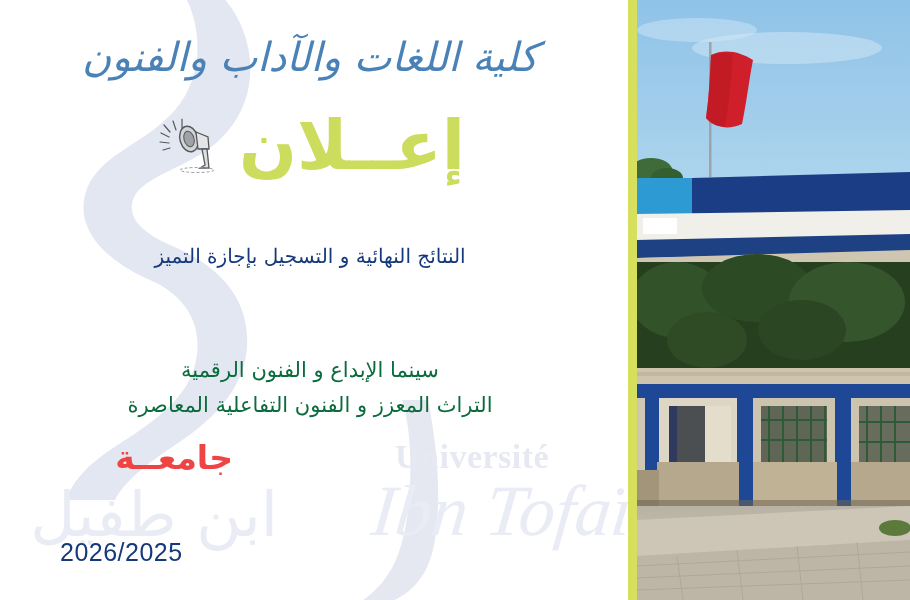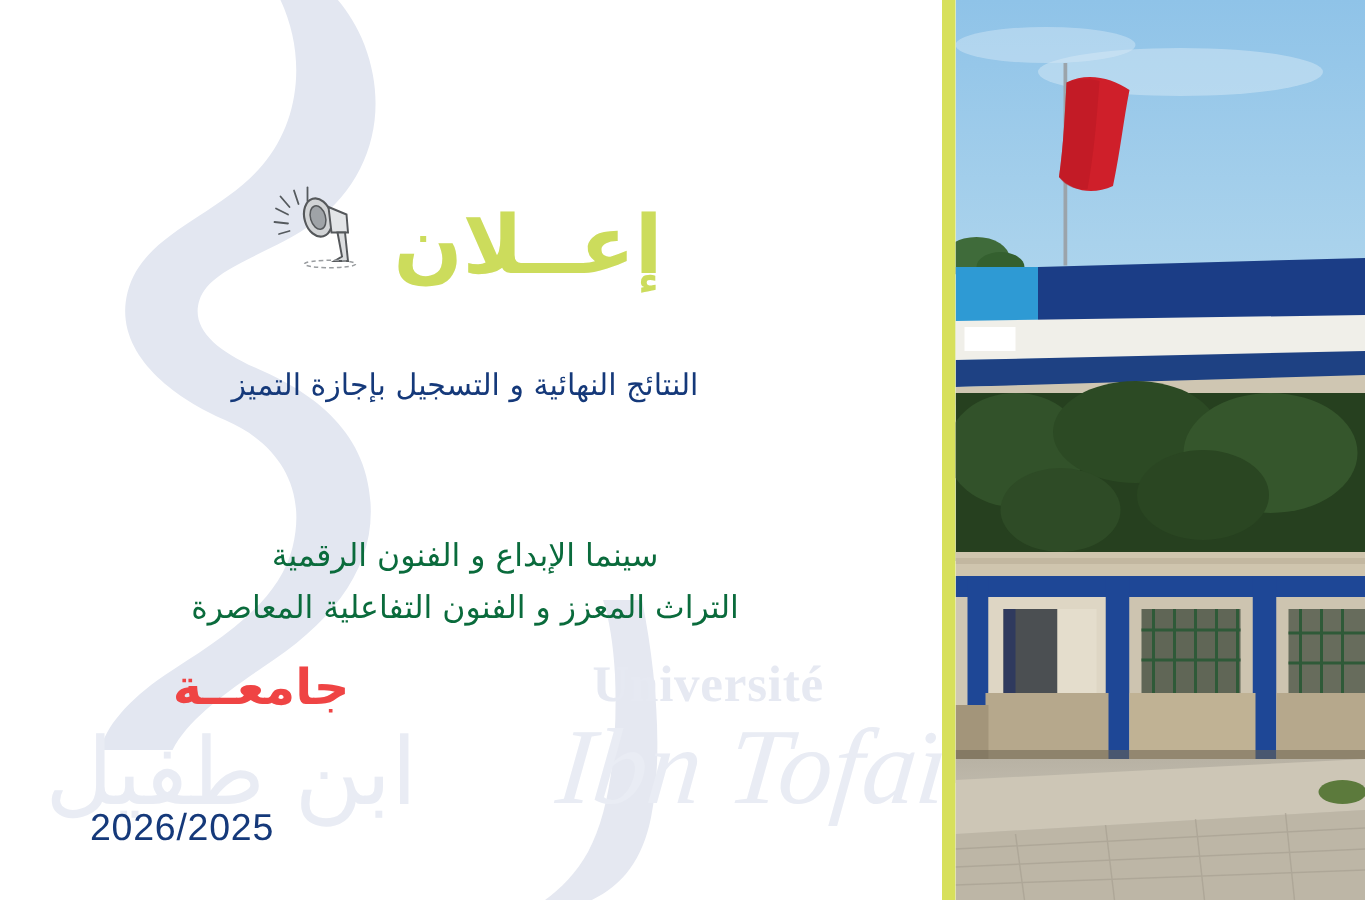--- a/index.html
+++ b/index.html
@@ -105,26 +105,25 @@
     width: 620px;
     display: flex;
     align-items: center;
     justify-content: center;
     direction: rtl;
     gap: 18px;
   }
   .announce-word {
     color: #ccdc5c;
     font-family: "DejaVu Sans", sans-serif;
-    font-size: 54px;
+    font-size: 68px;
     font-weight: bold;
     direction: rtl;
     letter-spacing: 0px;
     line-height: 1;
-    margin-top: 25px;
   }
   .megaphone-icon {
     width: 66px;
     height: 66px;
     flex: 0 0 auto;
   }
 
   .headline {
     position: absolute;
     left: 0; top: 243px;
@@ -211,20 +210,21 @@
                  C38 208 30 208 24 206 C38 198 52 186 62 168
                  C76 142 82 100 80 50 C79 30 76 12 72 0 Z" fill="#e5e8f1"></path>
       </svg>
 
       <div class="wm-universite">Université</div>
       <div class="wm-tofail">Ibn Tofaïl</div>
       <div class="wm-arabic">جامعــة</div>
       <div class="wm-arabic2">ابن طفيل</div>
     </div>
 
+    <div class="faculty-title">كلية اللغات والآداب والفنون</div>
 
     <div class="announce-row">
       <div class="announce-word">إعــلان</div>
       <svg class="megaphone-icon" viewBox="0 0 66 66">
         <g stroke="#555a5e" stroke-width="1.2" fill="none" stroke-linecap="round">
           <line x1="9" y1="12" x2="15" y2="19"></line>
           <line x1="6" y1="20" x2="14" y2="24"></line>
           <line x1="5" y1="29" x2="14" y2="30"></line>
           <line x1="8" y1="37" x2="15" y2="35"></line>
           <line x1="18" y1="8" x2="21" y2="17"></line>

